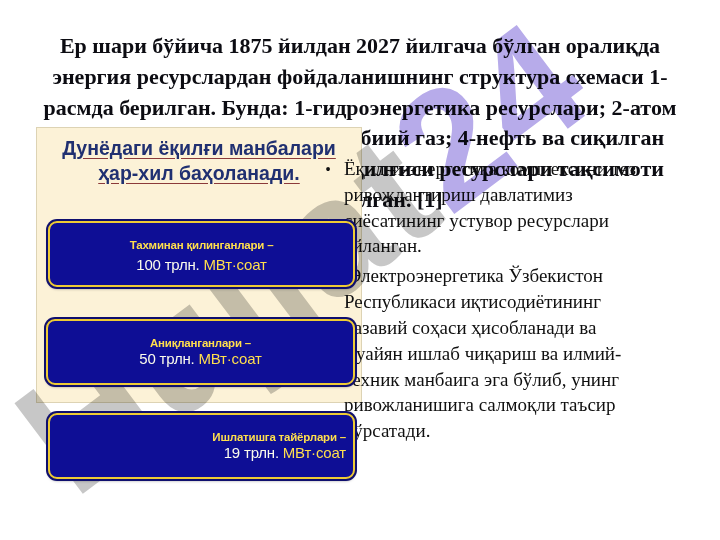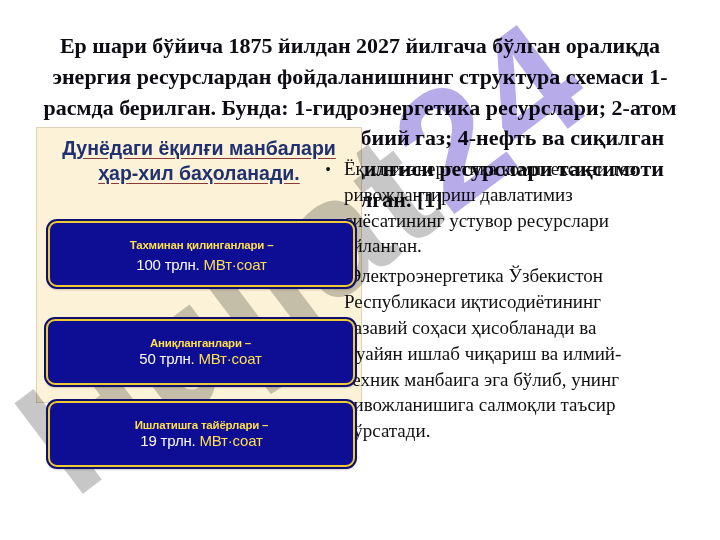--- a/index.html
+++ b/index.html
@@ -26,21 +26,21 @@
     position:relative;z-index:10;
     margin:0 6px 0 11px;height:30px;box-sizing:content-box;
     background:#0e0e95;border:2px solid #eecb35;border-radius:9px;
     box-shadow:0 0 0 2px #0f0f6e, 0 2px 3px rgba(0,0,0,0.35);
     display:flex;align-items:center;justify-content:space-between;
     padding:16px 7px;white-space:nowrap;flex-direction:column;
   }
   .bar.tight{justify-content:flex-start;gap:5px;}
   .bar1{margin-top:34px;}
   .bar2{margin-top:32px;margin-left:9px;}
-  .bar3{margin-top:16px;}
+  .bar3{margin-top:28px;align-items:flex-end;}
   .bar-label{font-size:11.5px;font-weight:bold;color:#ffdf4d;letter-spacing:-0.2px;}
   .bar-value{font-size:15px;font-weight:normal;letter-spacing:-0.2px;}
   .bar-num{color:#fbfbec;}
   .bar-unit{color:#ffdf4d;}
   .bullets{
     position:absolute;left:312px;top:156px;width:384px;
     font-family:"Liberation Serif",serif;font-size:19px;
     line-height:1.36;color:#101010;
   }
   .bullet-item{display:flex;margin-bottom:4px;}

